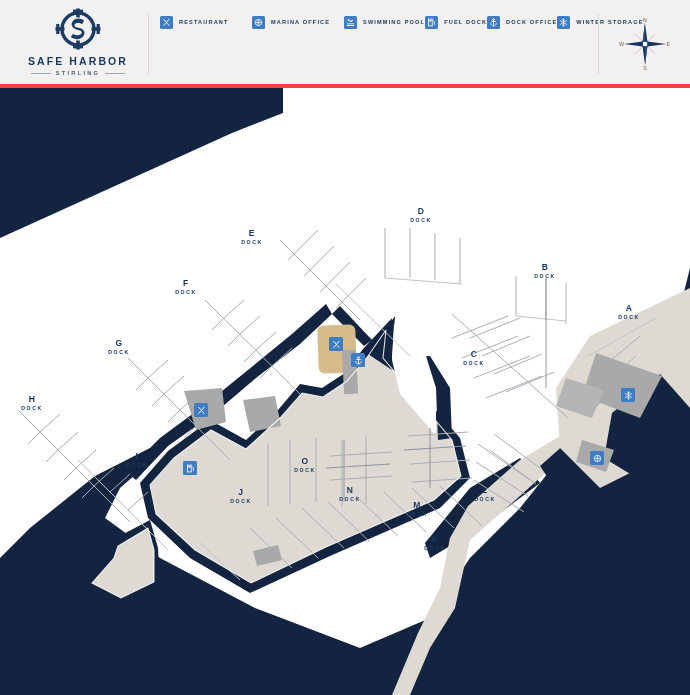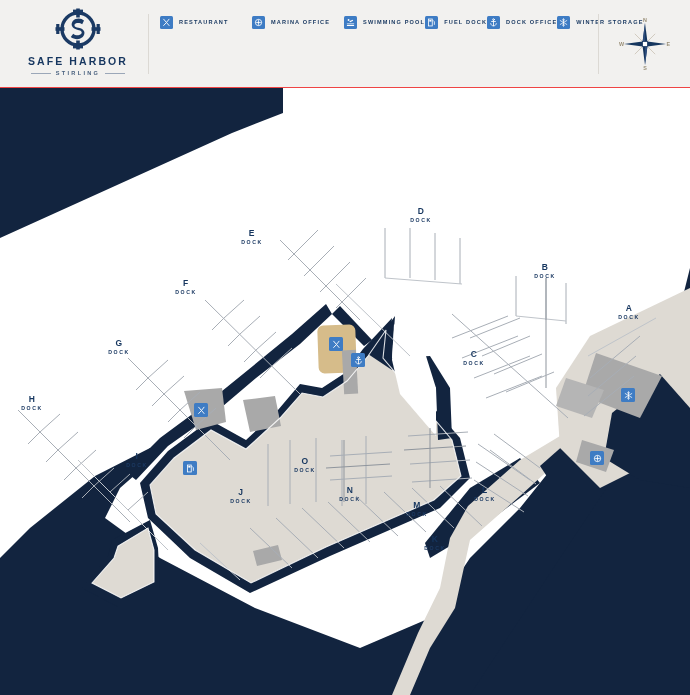--- a/index.html
+++ b/index.html
@@ -15,21 +15,21 @@
     overflow: hidden;
     background: #ffffff;
   }
 
   
   #header {
     position: absolute;
     left: 0; top: 0;
     width: 690px; height: 88px;
     background: #F2F1EF;
-    border-bottom: 1px solid #ef4444;
+    border-bottom: 4px solid #ef4444;
   }
   #brand {
     position: absolute;
     left: 18px; top: 8px;
     width: 120px; height: 72px;
     text-align: center;
   }
   #brand-mark { display:block; margin: 0 auto; }
   #brand-name {
     margin-top: 3px;

